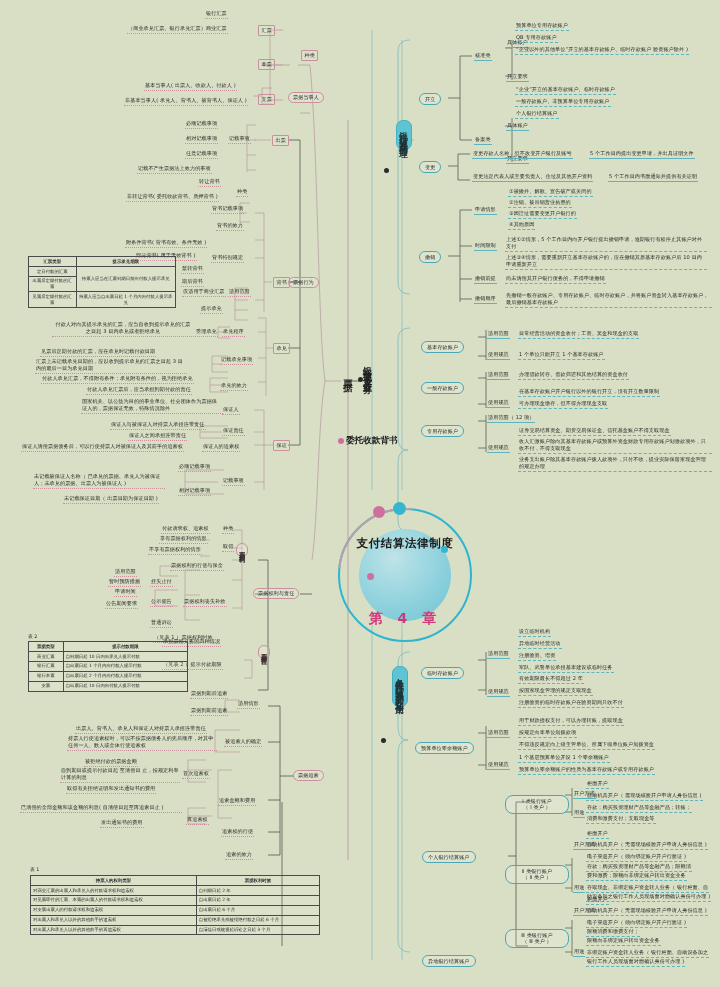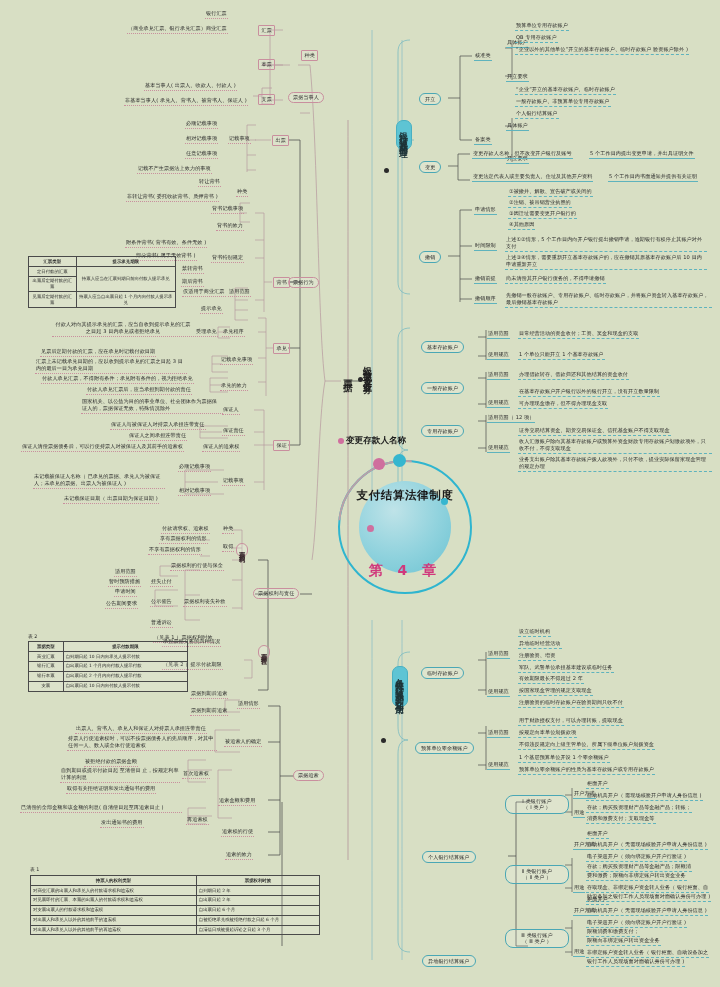--- a/index.html
+++ b/index.html
@@ -30,21 +30,21 @@
     position:absolute;writing-mode:vertical-rl;text-orientation:upright;
     font-size:8.6px;font-weight:bold;letter-spacing:2.2px;line-height:1;
     padding:4px 2.5px;border-radius:7px;text-align:center;
   }
   .vlabel.teal{background:#5ec4d4;color:#1d3236;border:.7px solid #49b0c2;}
   .vlabel.plain{background:transparent;color:#1f1f1f;letter-spacing:3px;font-size:9.4px;}
   .vlabel.pinkpill2{border:.8px solid #c98f9e;background:rgba(255,255,255,.16);color:#3a2a2e;
      font-size:6.2px;letter-spacing:1.4px;padding:3px 2px;border-radius:6px;}
 
   
-  #center-node{position:absolute;left:330px;top:452px;width:150px;height:150px;}
+  #center-node{position:absolute;left:330px;top:500px;width:150px;height:150px;}
   .ring{position:absolute;left:8px;top:8px;width:134px;height:134px;border-radius:50%;
         border:2.4px solid #2fb5cf;box-sizing:border-box;}
   .ring.fade{border-color:#b9a0a8;border-width:2.2px;
         clip-path:polygon(0 0,55% 0,55% 45%,0 45%);}
   .core{position:absolute;left:29px;top:29px;width:92px;height:92px;border-radius:50%;
         background:radial-gradient(circle at 38% 32%,#bfe3e8 0%,#8fd2dd 55%,#6cc3d2 100%);}
   .core-title{position:absolute;left:0;top:36px;width:150px;text-align:center;
         font-size:11.5px;font-weight:bold;color:#1b1b1b;line-height:1.35;letter-spacing:.6px;}
   .chapter{position:absolute;left:0;top:110px;width:150px;text-align:center;
         font-size:14px;font-weight:bold;color:#d0387c;letter-spacing:5px;}
@@ -248,21 +248,21 @@
     <div class="core-title">支付结算法律制度</div>
     <div class="chapter">第 4 章</div>
     <div class="orbit-dot" style="left:43px;top:6px;width:12px;height:12px;background:#cf6f9e;"></div>
     <div class="orbit-dot" style="left:63px;top:2px;width:13px;height:13px;background:#35b6cf;"></div>
     <div class="orbit-dot" style="left:111px;top:46px;width:7px;height:7px;background:#35b6cf;"></div>
     <div class="orbit-dot" style="left:37px;top:73px;width:7px;height:7px;background:#cf6f9e;"></div>
   </div>
 
   <div class="vlabel plain" style="left:341px;top:368px;">票据</div>
   <div class="vlabel plain" style="left:360px;top:355px;font-size:9px;letter-spacing:2.4px;">银行非现金支付业务</div>
-  <div style="position:absolute;left:346px;top:435px;font-size:8.6px;font-weight:bold;color:#1b1b1b;">变更存款人名称</div>
+  <div style="position:absolute;left:346px;top:435px;font-size:8.6px;font-weight:bold;color:#1b1b1b;">委托收款背书</div>
   <div class="vlabel teal" style="left:396px;top:120px;">银行结算账户的管理</div>
   <div class="vlabel teal" style="left:392px;top:666px;">各类银行结算账户的开立和使用</div>
   <div class="orbit-dot" style="left:358px;top:377px;width:5px;height:5px;background:#2b2b2b;"></div>
   <div class="orbit-dot" style="left:384px;top:168px;width:5px;height:5px;background:#2b2b2b;"></div>
   <div class="orbit-dot" style="left:381px;top:738px;width:5px;height:5px;background:#2b2b2b;"></div>
   <div class="orbit-dot" style="left:338px;top:438px;width:6px;height:6px;background:#d06f9e;"></div>
 
   <div class="n pinkbox" style="left:301px;top:50px;">种类</div>
   <div class="n pinkbox" style="left:258px;top:25px;">汇票</div>
   <div class="n pinkbox" style="left:258px;top:59px;">本票</div>

